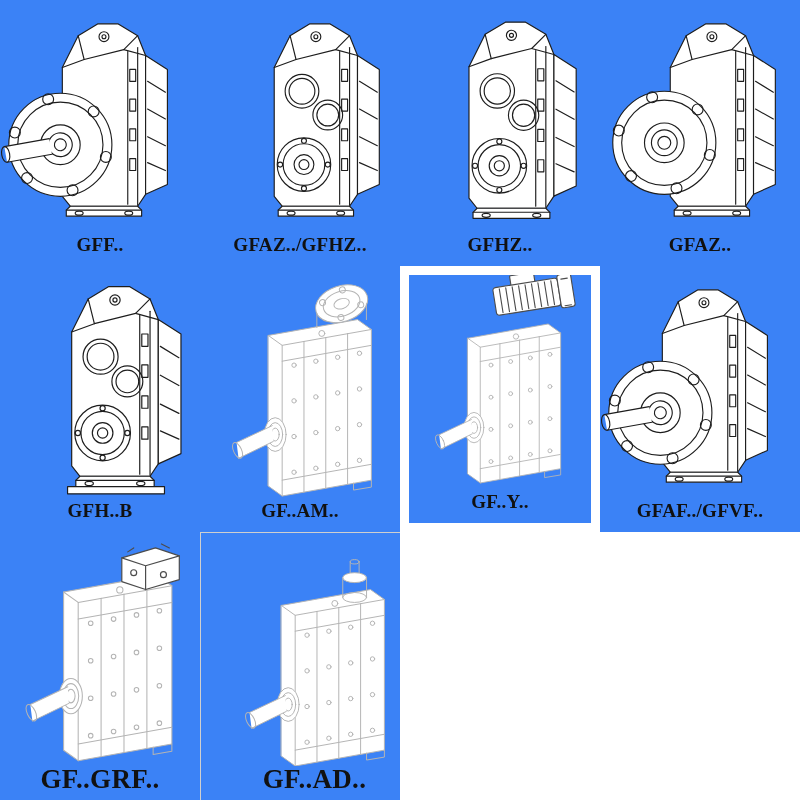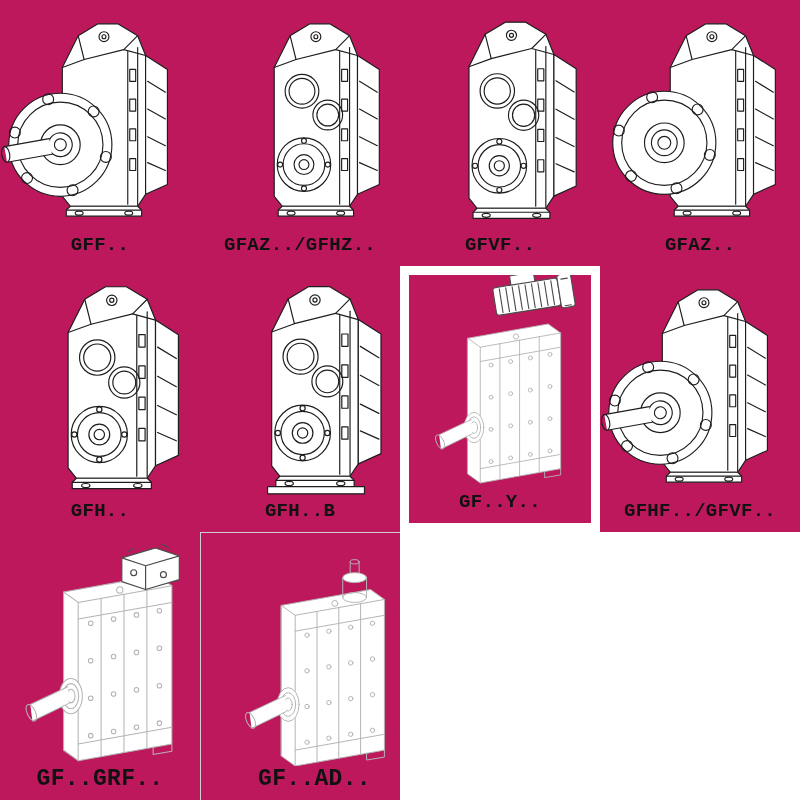--- a/index.html
+++ b/index.html
@@ -1,30 +1,30 @@
 <!DOCTYPE html>
 <html><head>
 <meta charset="utf-8">
 <style>
   html,body{margin:0;padding:0;width:800px;height:800px;background:#ffffff;overflow:hidden;
     font-family:"Liberation Serif", serif;}
   .grid{display:grid;width:800px;height:800px;
     grid-template-columns:repeat(4,200px);
     grid-template-rows:266px 266px 268px;}
   .cell{display:flex;flex-direction:column;align-items:center;justify-content:flex-end;
-    box-sizing:border-box;position:relative;background:#be185d;font-family:Liberation Mono, monospace;}
+    box-sizing:border-box;position:relative;background:#3b82f6;}
   .cell.boxed{border-left:1px solid #cfcfcf;border-top:1px solid #cfcfcf;padding-left:28px;}
   .drawing{width:200px;height:228px;display:block;
     stroke-linejoin:round;stroke-linecap:round;}
   .solid{stroke:#1d1d1d;stroke-width:1.15;}
   .ghost{stroke:#b4b4b4;stroke-width:1;}
   .dark{stroke:#4c4c4c;stroke-width:1.2;}
   .label{font-weight:bold;font-size:19px;letter-spacing:0.3px;text-align:center;
     color:#111;height:26px;line-height:26px;margin-bottom:8px;white-space:nowrap;}
-  .label.lg{font-size:23px;}
+  .label.lg{font-size:27px;}
 </style>
 </head>
 <body>
 
 <svg width="0" height="0" style="position:absolute" aria-hidden="true">
 <defs>
   <g id="g-housing" fill="none">
     <path fill="#fff" d="M36,62 L52,30 L72,18 L92,18 L112,30 L120,50 L120,190 L112,202 L44,202 L36,192 Z"></path>
     <path d="M36,62 L58,54 L52,30"></path>
     <path d="M120,50 L98,44 L112,30"></path>
@@ -191,57 +191,57 @@
     <figcaption class="label">GFAZ../GFHZ..</figcaption>
   </figure>
 
   <figure class="cell" style="margin:0">
     <svg class="drawing" viewBox="0 0 200 230" aria-hidden="true">
       <g class="solid">
         <use href="#g-housing" transform="translate(32,0) scale(1.02)"></use>
         <use href="#g-bores" transform="translate(32,0) scale(1.02)"></use>
       </g>
     </svg>
-    <figcaption class="label">GFVF..</figcaption>
+    <figcaption class="label">GFHZ..</figcaption>
   </figure>
 
   <figure class="cell" style="margin:0">
     <svg class="drawing" viewBox="0 0 200 230" aria-hidden="true">
       <g class="solid">
         <use href="#g-housing" transform="translate(34,2)"></use>
         <g transform="translate(64,140)">
           <use href="#g-flange"></use>
           <use href="#g-borecenter"></use>
         </g>
       </g>
     </svg>
     <figcaption class="label">GFAZ..</figcaption>
   </figure>
 
-  <figure class="cell" style="margin:0">
-    <svg class="drawing" viewBox="0 0 200 230" aria-hidden="true">
-      <g class="solid">
-        <use href="#g-housing" transform="translate(30,-2) scale(1.05)"></use>
-        <use href="#g-bores" transform="translate(30,-2) scale(1.05)"></use>
-      </g>
-    </svg>
-    <figcaption class="label">GFH..</figcaption>
-  </figure>
 
   <figure class="cell" style="margin:0">
     <svg class="drawing" viewBox="0 0 200 230" aria-hidden="true">
       <g class="solid">
         <use href="#g-housing" transform="translate(34,-2) scale(1.04)"></use>
         <use href="#g-bores" transform="translate(34,-2) scale(1.04)"></use>
         <use href="#g-base" transform="translate(34,-2) scale(1.04)"></use>
       </g>
     </svg>
     <figcaption class="label">GFH..B</figcaption>
   </figure>
 
+  <figure class="cell" style="margin:0">
+    <svg class="drawing" viewBox="0 0 200 230" aria-hidden="true">
+      <g class="ghost">
+        <use href="#g-ghostbody" transform="translate(2,16)"></use>
+        <use href="#g-amflange" transform="translate(142,34)"></use>
+      </g>
+    </svg>
+    <figcaption class="label">GF..AM..</figcaption>
+  </figure>
 
   <figure class="cell" style="margin:9px">
     <svg class="drawing" viewBox="0 0 200 230" aria-hidden="true">
       <g class="ghost">
         <use href="#g-ghostbody" transform="translate(2,20) scale(0.96)"></use>
       </g>
       <g class="dark">
         <use href="#g-motor" transform="translate(92,14) rotate(-9)"></use>
       </g>
     </svg>
@@ -251,21 +251,21 @@
   <figure class="cell" style="margin:0">
     <svg class="drawing" viewBox="0 0 200 230" aria-hidden="true">
       <g class="solid">
         <use href="#g-housing" transform="translate(26,2)"></use>
         <g transform="translate(60,144)">
           <use href="#g-flange"></use>
           <use href="#g-shaft"></use>
         </g>
       </g>
     </svg>
-    <figcaption class="label">GFHF../GFVF..</figcaption>
+    <figcaption class="label">GFAF../GFVF..</figcaption>
   </figure>
 
 
   <figure class="cell" style="margin:0">
     <svg class="drawing" viewBox="0 0 200 230" aria-hidden="true">
       <g class="ghost">
         <use href="#g-ghostbody" transform="translate(-6,2) scale(1.05)"></use>
       </g>
       <g class="dark">
         <use href="#g-grfbox" transform="translate(122,6)"></use>

